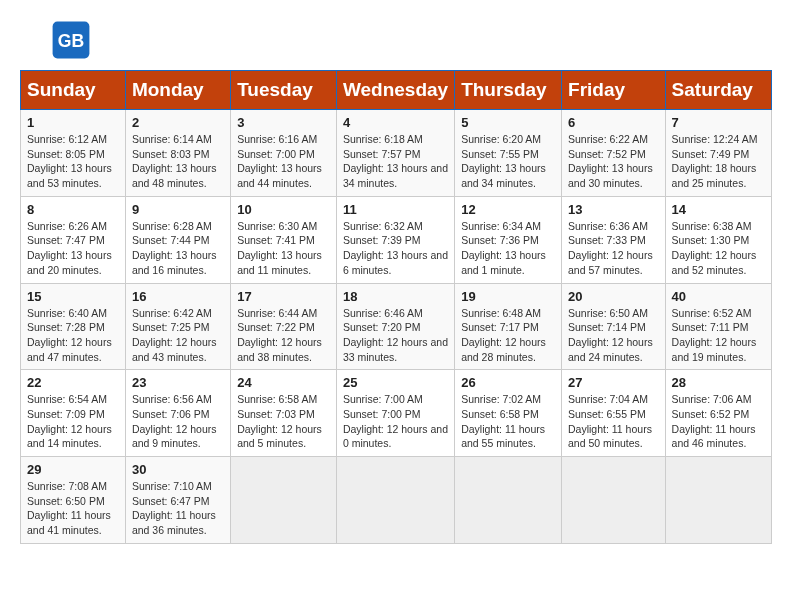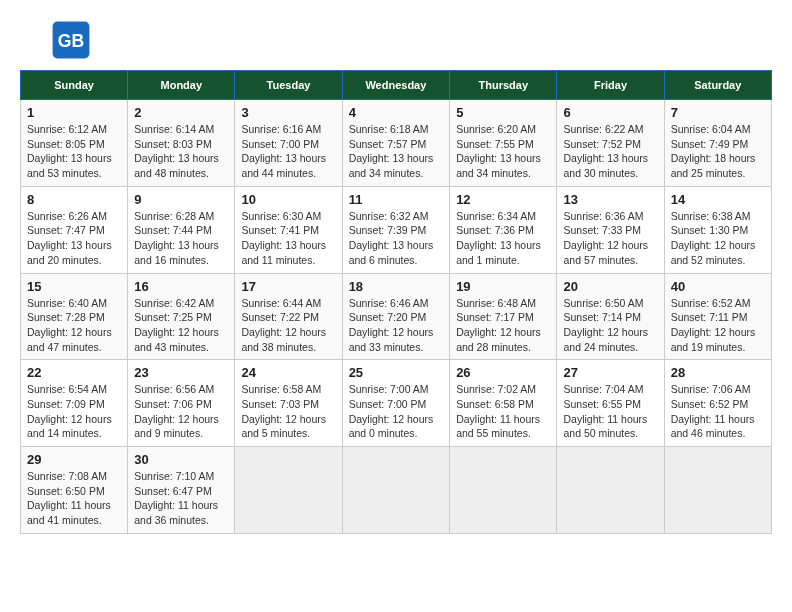--- a/index.html
+++ b/index.html
@@ -42,25 +42,25 @@
     .location {
       font-size: 16px;
       color: #555;
     }
     .calendar {
       width: 100%;
       border-collapse: collapse;
       font-size: 11px;
     }
     .calendar thead th {
-      background-color: #14532d;
+      background-color: #c2410c;
       color: #fff;
       padding: 8px 6px;
-      text-align: center;
-      font-size: 11px;
+      text-align: left;
+      font-size: 19px;
       font-weight: bold;
       border: 1px solid #1a6abf;
     }
     .calendar tbody td {
       vertical-align: top;
       border: 1px solid #ccc;
       padding: 5px 6px;
       width: 108px;
       min-height: 80px;
       background: #fff;
@@ -168,21 +168,21 @@
           <span class="day-number">6</span>
           <div class="day-info">
             <span>Sunrise: 6:22 AM</span><br>
             <span>Sunset: 7:52 PM</span><br>
             <span>Daylight: 13 hours and 30 minutes.</span>
           </div>
         </td>
         <td>
           <span class="day-number">7</span>
           <div class="day-info">
-            <span>Sunrise: 6:04 AM</span><br>
+            <span>Sunrise: 12:24 AM</span><br>
             <span>Sunset: 7:49 PM</span><br>
             <span>Daylight: 18 hours and 25 minutes.</span>
           </div>
         </td>
       </tr>
       <tr>
         <td>
           <span class="day-number">8</span>
           <div class="day-info">
             <span>Sunrise: 6:26 AM</span><br>

